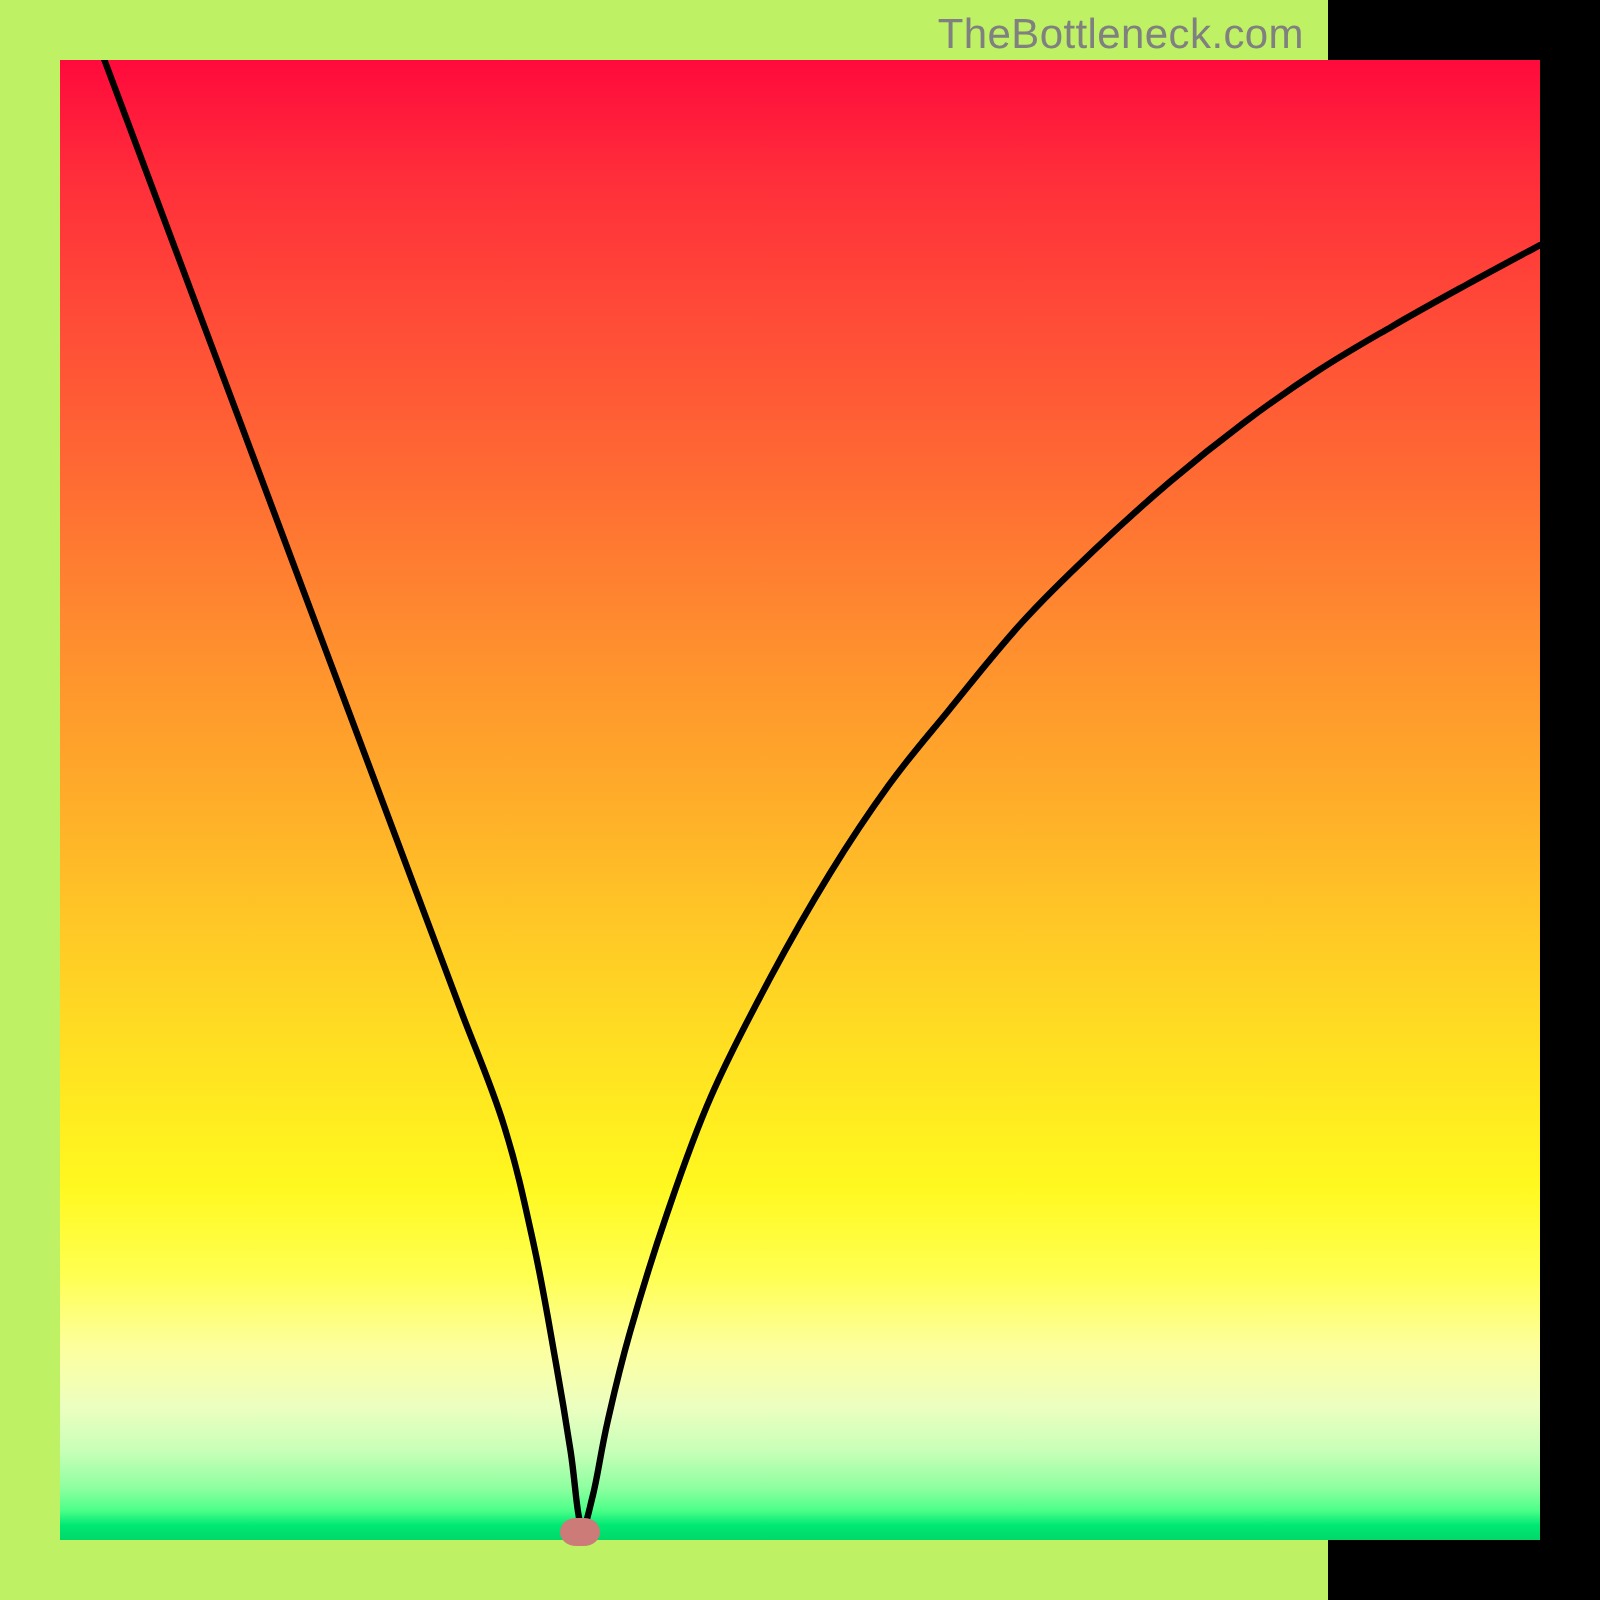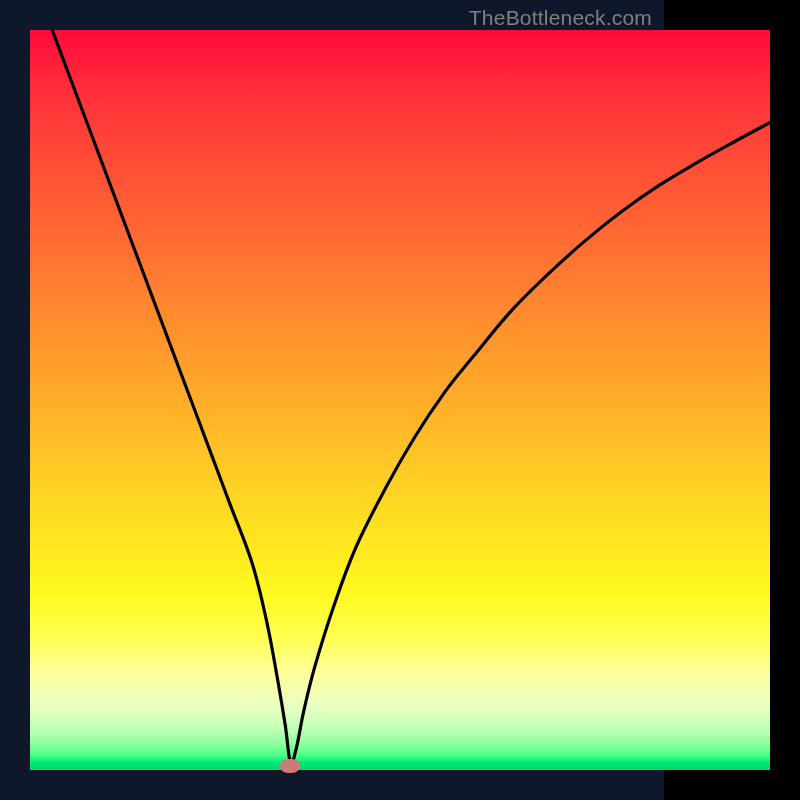--- a/index.html
+++ b/index.html
@@ -8,21 +8,21 @@
     width: 800px;
     height: 800px;
     background: #000;
     overflow: hidden;
     font-family: Arial, Helvetica, sans-serif;
   }
   .container {
     position: relative;
     width: 664px;
     height: 800px;
-    background: #0f172a;
+    background: #bef264;
   }
   .plot-area {
     position: absolute;
     left: 30px;
     top: 30px;
     width: 740px;
     height: 740px;
     background: linear-gradient(to bottom,
       #ff0a3c 0%,
       #ff2e3a 8%,

